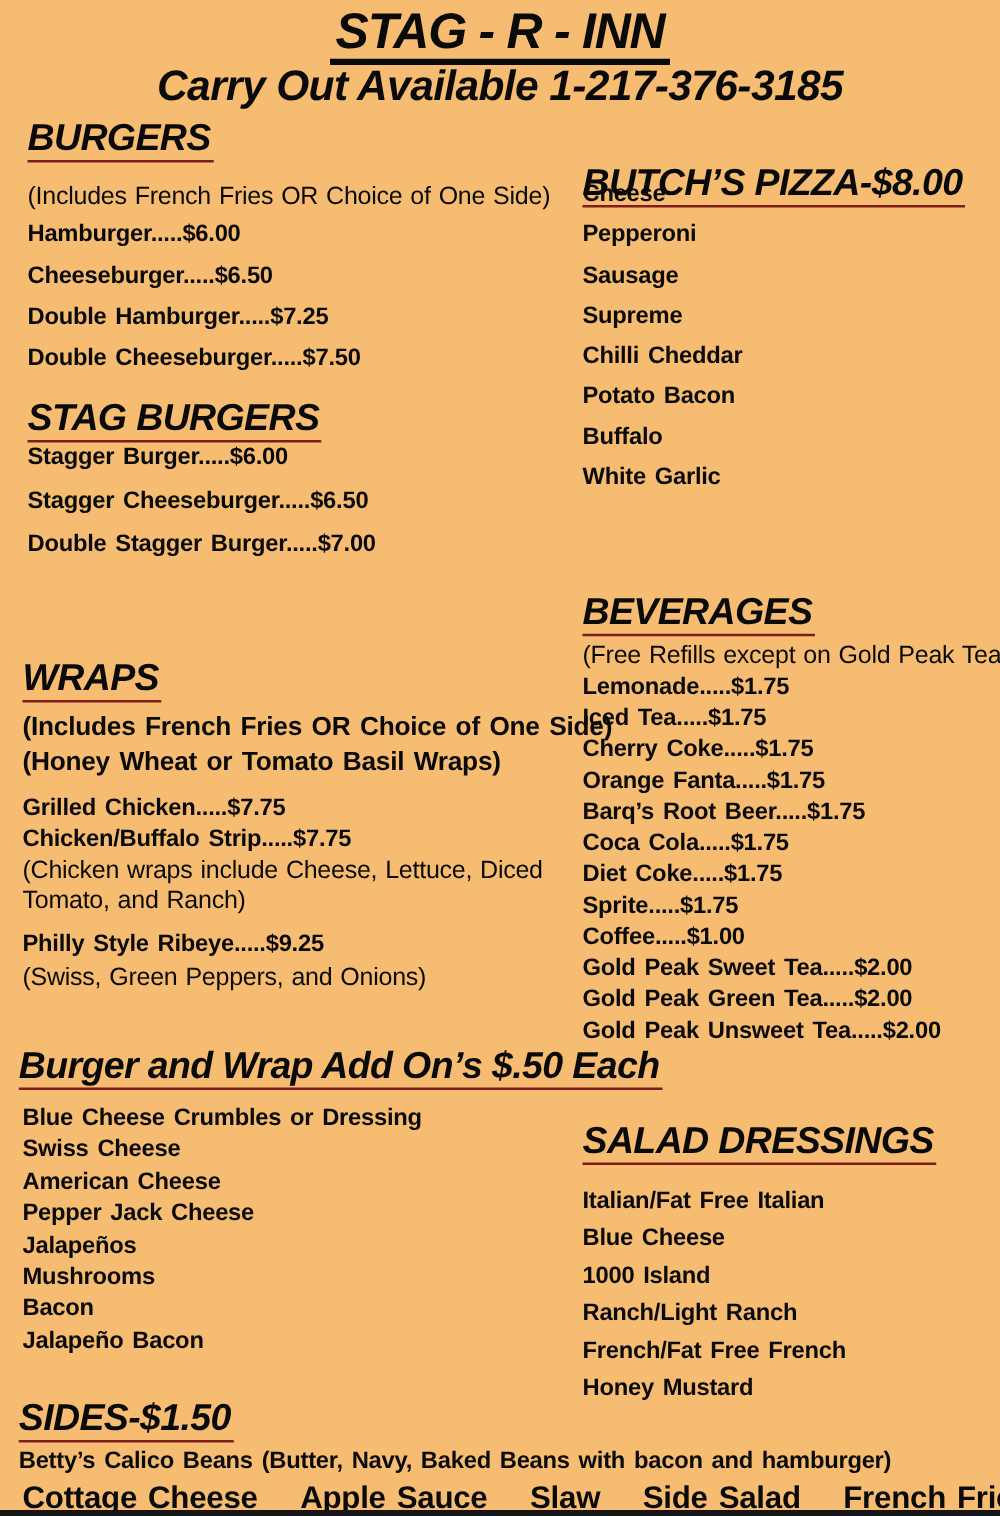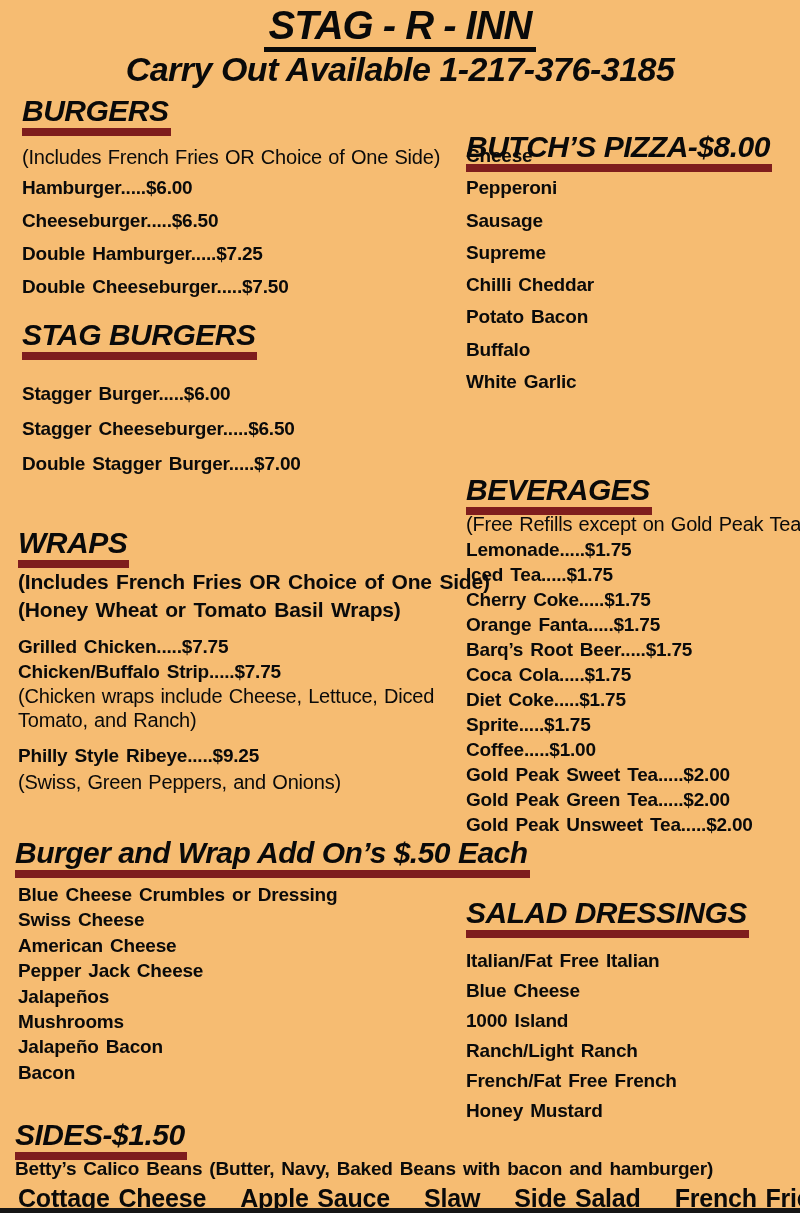--- a/index.html
+++ b/index.html
@@ -18,21 +18,21 @@
     letter-spacing:-1px;line-height:1.05;
     display:inline-block;border-bottom:5px solid #0a0a0a;padding:0 4px 1px 4px;
   }
   .subtitle{
     font-size:34px;font-weight:bold;font-style:italic;
     letter-spacing:-0.5px;line-height:1.05;
   }
   .h{
     font-size:30px;font-weight:bold;font-style:italic;
     letter-spacing:-0.5px;line-height:1.0;
-    display:inline-block;border-bottom:8px solid #7f1d1d;padding:0 2px 2px 0;
+    display:inline-block;border-bottom:2px solid #7f1d1d;padding:0 2px 2px 0;
     white-space:nowrap;
   }
   .items .item{
     font-size:19px;font-weight:bold;
     letter-spacing:-0.2px;word-spacing:2px;
     white-space:nowrap;
   }
   .note{
     font-size:20px;font-weight:normal;
     letter-spacing:-0.2px;word-spacing:1px;
@@ -77,21 +77,21 @@
   <div class="abs items lh33" style="top:171px;left:22px;">
       <div class="item">Hamburger.....$6.00</div>
       <div class="item">Cheeseburger.....$6.50</div>
       <div class="item">Double Hamburger.....$7.25</div>
       <div class="item">Double Cheeseburger.....$7.50</div>
     </div>
 
   <div class="abs" style="top:320px;left:22px;">
     <span class="h">STAG BURGERS</span>
   </div>
-  <div class="abs items lh35" style="top:376px;left:22px;">
+  <div class="abs items lh35" style="top:348px;left:22px;">
       <div class="item">Stagger Burger.....$6.00</div>
       <div class="item">Stagger Cheeseburger.....$6.50</div>
       <div class="item">Double Stagger Burger.....$7.00</div>
     </div>
 
   <div class="abs" style="top:528px;left:18px;">
     <span class="h">WRAPS</span>
   </div>
   <div class="abs bnote lh28" style="top:568px;left:18px;">(Includes French Fries OR Choice of One Side)</div>
   <div class="abs bnote lh28" style="top:596px;left:18px;">(Honey Wheat or Tomato Basil Wraps)</div>
@@ -108,22 +108,22 @@
   <div class="abs" style="top:838px;left:15px;">
     <span class="h">Burger and Wrap Add On’s $.50 Each</span>
   </div>
   <div class="abs items lh254" style="top:882px;left:18px;">
       <div class="item">Blue Cheese Crumbles or Dressing</div>
       <div class="item">Swiss Cheese</div>
       <div class="item">American Cheese</div>
       <div class="item">Pepper Jack Cheese</div>
       <div class="item">Jalapeños</div>
       <div class="item">Mushrooms</div>
+      <div class="item">Bacon</div>
       <div class="item">Jalapeño Bacon</div>
-      <div class="item">Bacon</div>
     </div>
 
   <div class="abs" style="top:1120px;left:15px;">
     <span class="h">SIDES-$1.50</span>
   </div>
   <div class="abs items" style="top:1158px;left:15px;">
     <div class="item">Betty’s Calico Beans (Butter, Navy, Baked Beans with bacon and hamburger)</div>
   </div>
   <div class="abs sides-row" style="top:1184px;left:18px;white-space:nowrap;"><span class="item">Cottage Cheese</span><span class="item">Apple Sauce</span><span class="item">Slaw</span><span class="item">Side Salad</span><span class="item">French Fries</span></div>
 

